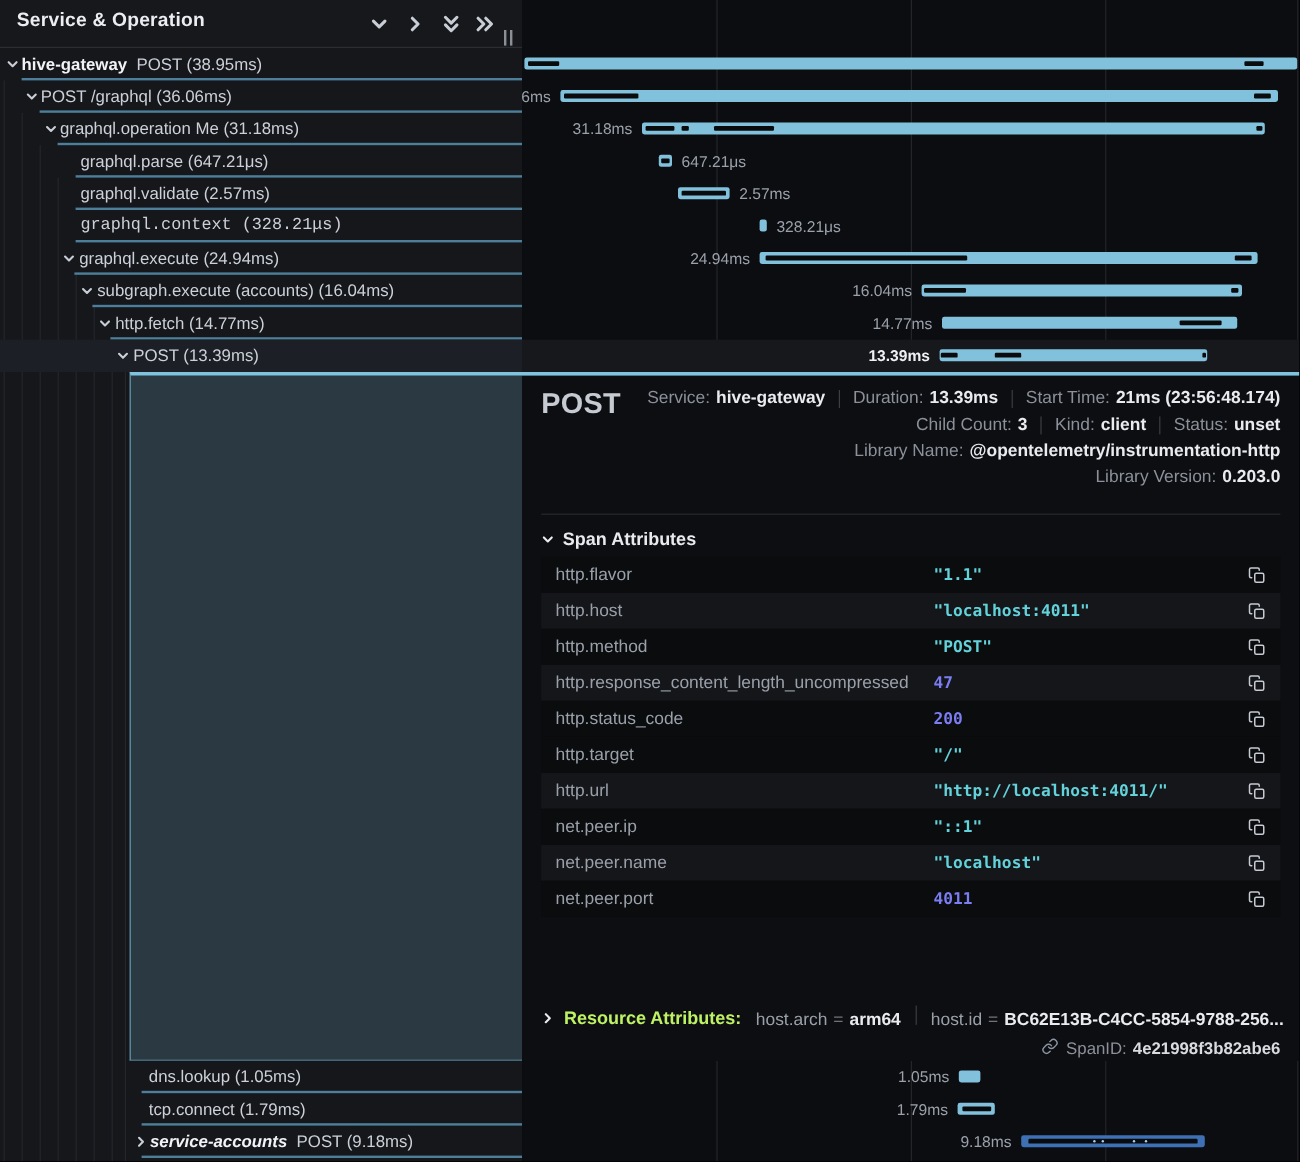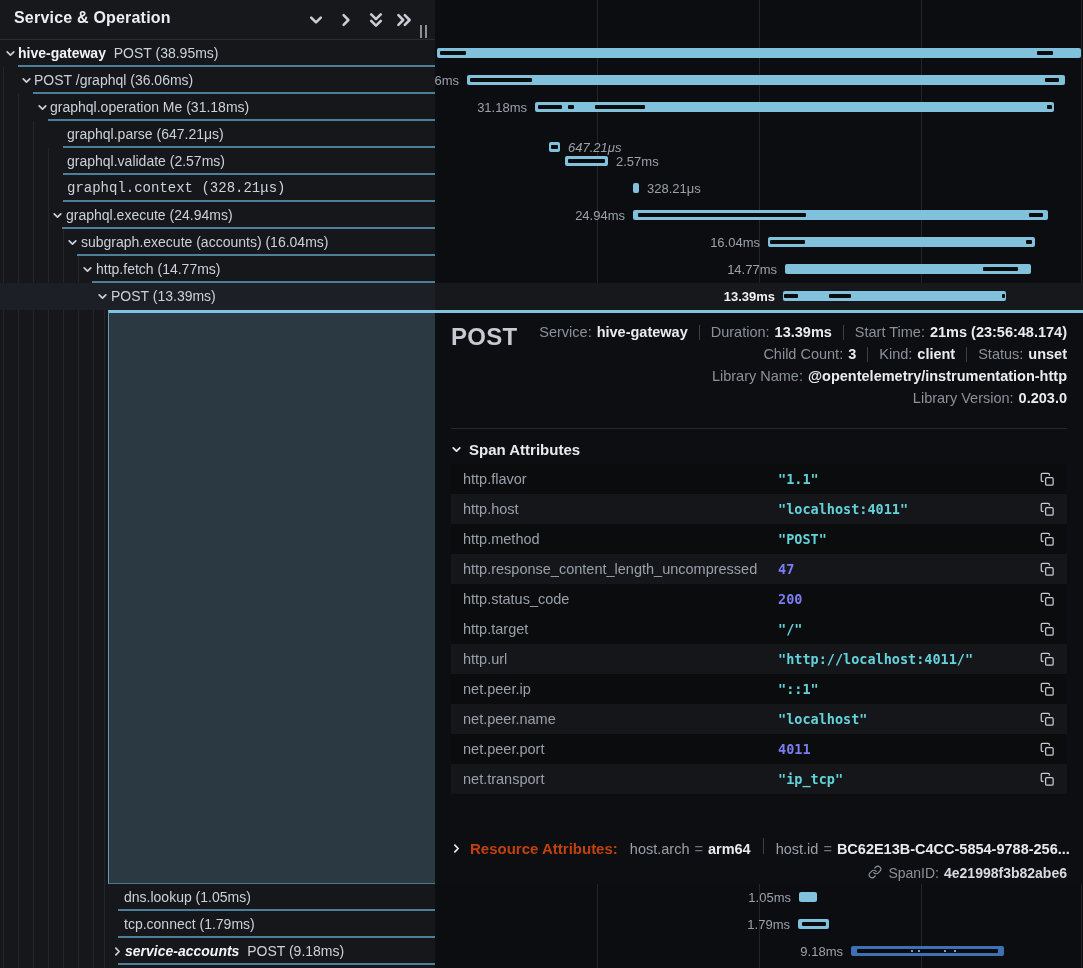--- a/index.html
+++ b/index.html
@@ -57,21 +57,21 @@
   .attr-row.base{background:#0b0c0e;}
   .attr-key{position:absolute;left:12px;font-size:14.5px;color:#9aa0aa;}
   .attr-value{position:absolute;left:327px;font-family:"DejaVu Sans Mono",monospace;font-size:13.5px;font-weight:700;}
   .attr-value.string{color:#63d3db;}
   .attr-value.number{color:#7b7df2;}
   .copy-btn{position:absolute;right:12px;top:8px;width:15px;height:15px;color:#c6cad2;cursor:pointer;}
   .copy-btn svg{width:15px;height:15px;display:block;}
   #resource-line{position:absolute;left:16px;top:525px;display:flex;align-items:center;white-space:nowrap;}
   #resource-line .schev{width:11px;height:11px;color:#e8eaee;margin-right:8px;}
   #resource-line .schev svg{width:11px;height:11px;display:block;}
-  .res-title{font-size:15px;font-weight:700;color:#c2410c;margin-right:12px;}
+  .res-title{font-size:15px;font-weight:700;color:#bef264;margin-right:12px;}
   .res-key{font-size:14.5px;color:#9aa0aa;}
   .res-eq{color:#6f747c;margin:0 5px;font-size:14.5px;}
   .res-val{font-size:14.5px;font-weight:700;color:#e9ebef;}
   .res-sep{display:inline-block;width:1px;height:16px;background:#3b3e44;margin:0 12px;}
   #spanid-line{position:absolute;right:16px;top:552px;display:flex;align-items:flex-start;}
   #spanid-line .link-icon{width:14px;height:14px;color:#8b96a5;margin-right:6px;}
   #spanid-line .link-icon svg{width:14px;height:14px;display:block;}
   .spanid-label{font-size:14px;color:#8b909a;margin-right:5px;}
   .spanid-value{font-size:14px;font-weight:700;color:#d8dbe0;}
 </style>
@@ -239,21 +239,21 @@
         </div>
         <div class="rrow" style="top: 94px;">
           <div class="bar" style="left: 100px; width: 519px; background: rgb(130, 193, 220);">
             <i class="mark" style="left: 3px; width: 24px;"></i>
             <i class="mark" style="left: 33px; width: 6px;"></i>
             <i class="mark" style="left: 60px; width: 50px;"></i>
             <i class="mark" style="left: 512px; width: 5px;"></i>
           </div>
           <span class="bar-label" style="left: 92px; transform: translateX(-100%);">31.18ms</span>
         </div>
-        <div class="rrow" style="top: 134px; font-style: italic;">
+        <div class="rrow" style="top: 121px;">
           <div class="bar" style="left: 114px; width: 11px; background: rgb(130, 193, 220);">
             <i class="mark" style="left: 2px; width: 7px;"></i>
           </div>
           <span class="bar-label" style="left: 133px;">647.21μs</span>
         </div>
         <div class="rrow" style="top: 148px;">
           <div class="bar" style="left: 130px; width: 43px; background: rgb(130, 193, 220);">
             <i class="mark" style="left: 3px; width: 37px;"></i>
           </div>
           <span class="bar-label" style="left: 181px;">2.57ms</span>
@@ -447,30 +447,20 @@
           <div class="attr-row base">
             <span class="attr-key">net.peer.port</span>
             <span class="attr-value number">4011</span>
             <span class="copy-btn">
               <svg viewBox="0 0 24 24" fill="none" stroke="currentColor" stroke-width="2" stroke-linecap="round" stroke-linejoin="round">
                 <rect x="9" y="9" width="12" height="12" rx="2"></rect>
                 <path d="M5 15H4a2 2 0 0 1-2-2V4a2 2 0 0 1 2-2h9a2 2 0 0 1 2 2v1"></path>
               </svg>
             </span>
           </div>
-          <div class="attr-row alt">
-            <span class="attr-key">net.transport</span>
-            <span class="attr-value string">"ip_tcp"</span>
-            <span class="copy-btn">
-              <svg viewBox="0 0 24 24" fill="none" stroke="currentColor" stroke-width="2" stroke-linecap="round" stroke-linejoin="round">
-                <rect x="9" y="9" width="12" height="12" rx="2"></rect>
-                <path d="M5 15H4a2 2 0 0 1-2-2V4a2 2 0 0 1 2-2h9a2 2 0 0 1 2 2v1"></path>
-              </svg>
-            </span>
-          </div>
         </div>
       <div id="resource-line">
         <span class="schev">
             <svg viewBox="0 0 10 10" fill="none" stroke="currentColor" stroke-width="1.6" stroke-linecap="round" stroke-linejoin="round">
               <polyline points="3.5,2 6.5,5 3.5,8"></polyline>
             </svg>
           </span>
         <span class="res-title">Resource Attributes:</span>
         <span id="res-items"><span class="res-key">host.arch</span><span class="res-eq">=</span><span class="res-val">arm64</span><span class="res-sep"></span><span class="res-key">host.id</span><span class="res-eq">=</span><span class="res-val">BC62E13B-C4CC-5854-9788-256...</span></span>
       </div>

